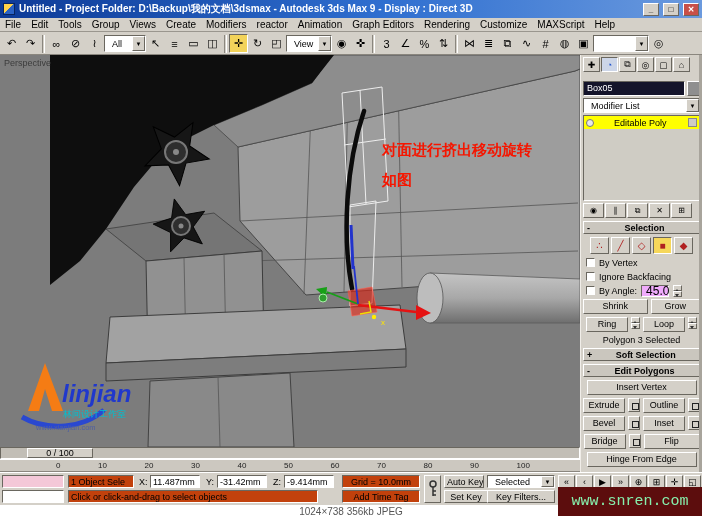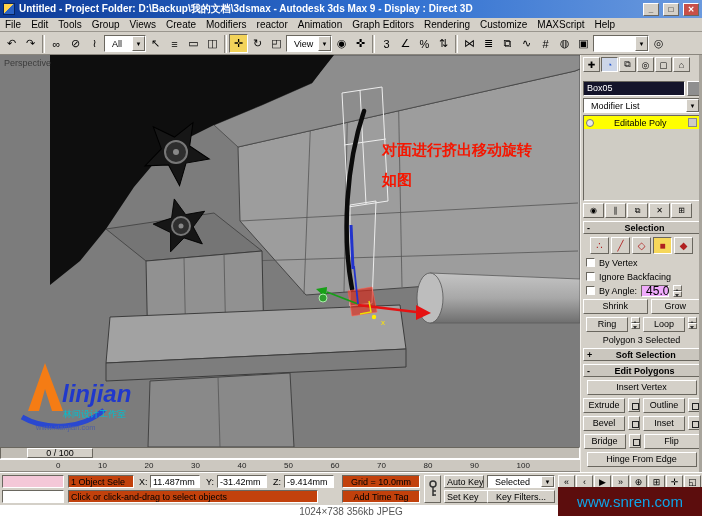--- a/index.html
+++ b/index.html
@@ -64,21 +64,21 @@
   #panelscroll{position:absolute;right:0;top:55px;width:3px;height:417px;background:#a8a49c}
   
   #timeslider{left:0;top:447px;width:580px;height:12px;background:#c2beb6;border:1px solid;border-color:#6a675f #fff #fff #6a675f}
   #tsbtn{position:absolute;left:26px;top:0;width:66px;height:10px;font-size:9px;text-align:center;line-height:9px}
   #trackbar{left:0;top:459px;width:580px;height:13px;background:#ccc8c0;border-top:1px solid #fff;border-bottom:1px solid #8a867e}
   #ticks{position:absolute;left:56px;top:1px;width:474px;display:flex;justify-content:space-between;font-size:8px;color:#222}
   
   #statusbar{left:0;top:472px;width:702px;height:47px;background:#d4d0c8;border-top:1px solid #fff}
   .sfield{position:absolute;font-size:9px;line-height:12px;padding:0 2px;white-space:nowrap;overflow:hidden}
   .slabel{position:absolute;font-size:9px}
-  #snren{left:558px;top:487px;width:144px;height:29px;background:#5c0d0d;color:#0ea5e9;display:flex;align-items:center;justify-content:center;font-family:Liberation Sans, sans-serif;font-size:15px;z-index:50}
+  #snren{left:558px;top:487px;width:144px;height:29px;background:#5c0d0d;color:#86efac;display:flex;align-items:center;justify-content:center;font-family:Liberation Mono, monospace;font-size:15px;z-index:50}
   #caption{left:0;top:505px;width:702px;height:14px;background:#fff;color:#555;font-size:10px;text-align:center;line-height:14px;z-index:40}
 </style>
 </head>
 <body>
 
 <div id="app">
 
   <div id="titlebar" class="abs">
     <span id="appicon"></span>
     <span class="ttl">Untitled - Project Folder: D:\Backup\我的文档\3dsmax - Autodesk 3ds Max 9 - Display : Direct 3D</span>
@@ -372,21 +372,21 @@
       <svg width="10" height="18" viewBox="0 0 10 18">
         <circle cx="5" cy="4" r="3" fill="none" stroke="#333" stroke-width="1.5"></circle>
         <path d="M5,7 L5,16 M5,11 L8,11 M5,15 L8,15" stroke="#333" stroke-width="1.5" fill="none"></path>
       </svg>
     </div>
     <div class="sfield raised" style="left:444px;top:2px;width:40px;height:13px;text-align:center">Auto Key</div>
     <div class="combo" style="position:absolute;left:487px;top:2px;width:68px;height:13px">
       <span class="lbl">Selected</span>
       <span class="dd">▼</span>
     </div>
-    <div class="sfield raised" style="left:444px;top:17px;width:52px;height:13px;">Set Key</div>
+    <div class="sfield raised" style="left:444px;top:17px;width:44px;height:13px;text-align:center">Set Key</div>
     <div class="sfield raised" style="left:487px;top:17px;width:68px;height:13px;text-align:center">Key Filters...</div>
     <div style="position:absolute;left:558px;top:2px;display:flex;gap:1px">
       <span class="sfield raised" style="position:static;width:17px;height:13px;text-align:center">«</span>
       <span class="sfield raised" style="position:static;width:17px;height:13px;text-align:center">‹</span>
       <span class="sfield raised" style="position:static;width:17px;height:13px;text-align:center">▶</span>
       <span class="sfield raised" style="position:static;width:17px;height:13px;text-align:center">»</span>
       <span class="sfield raised" style="position:static;width:17px;height:13px;text-align:center">⊕</span>
       <span class="sfield raised" style="position:static;width:17px;height:13px;text-align:center">⊞</span>
       <span class="sfield raised" style="position:static;width:17px;height:13px;text-align:center">✛</span>
       <span class="sfield raised" style="position:static;width:17px;height:13px;text-align:center">◱</span>

